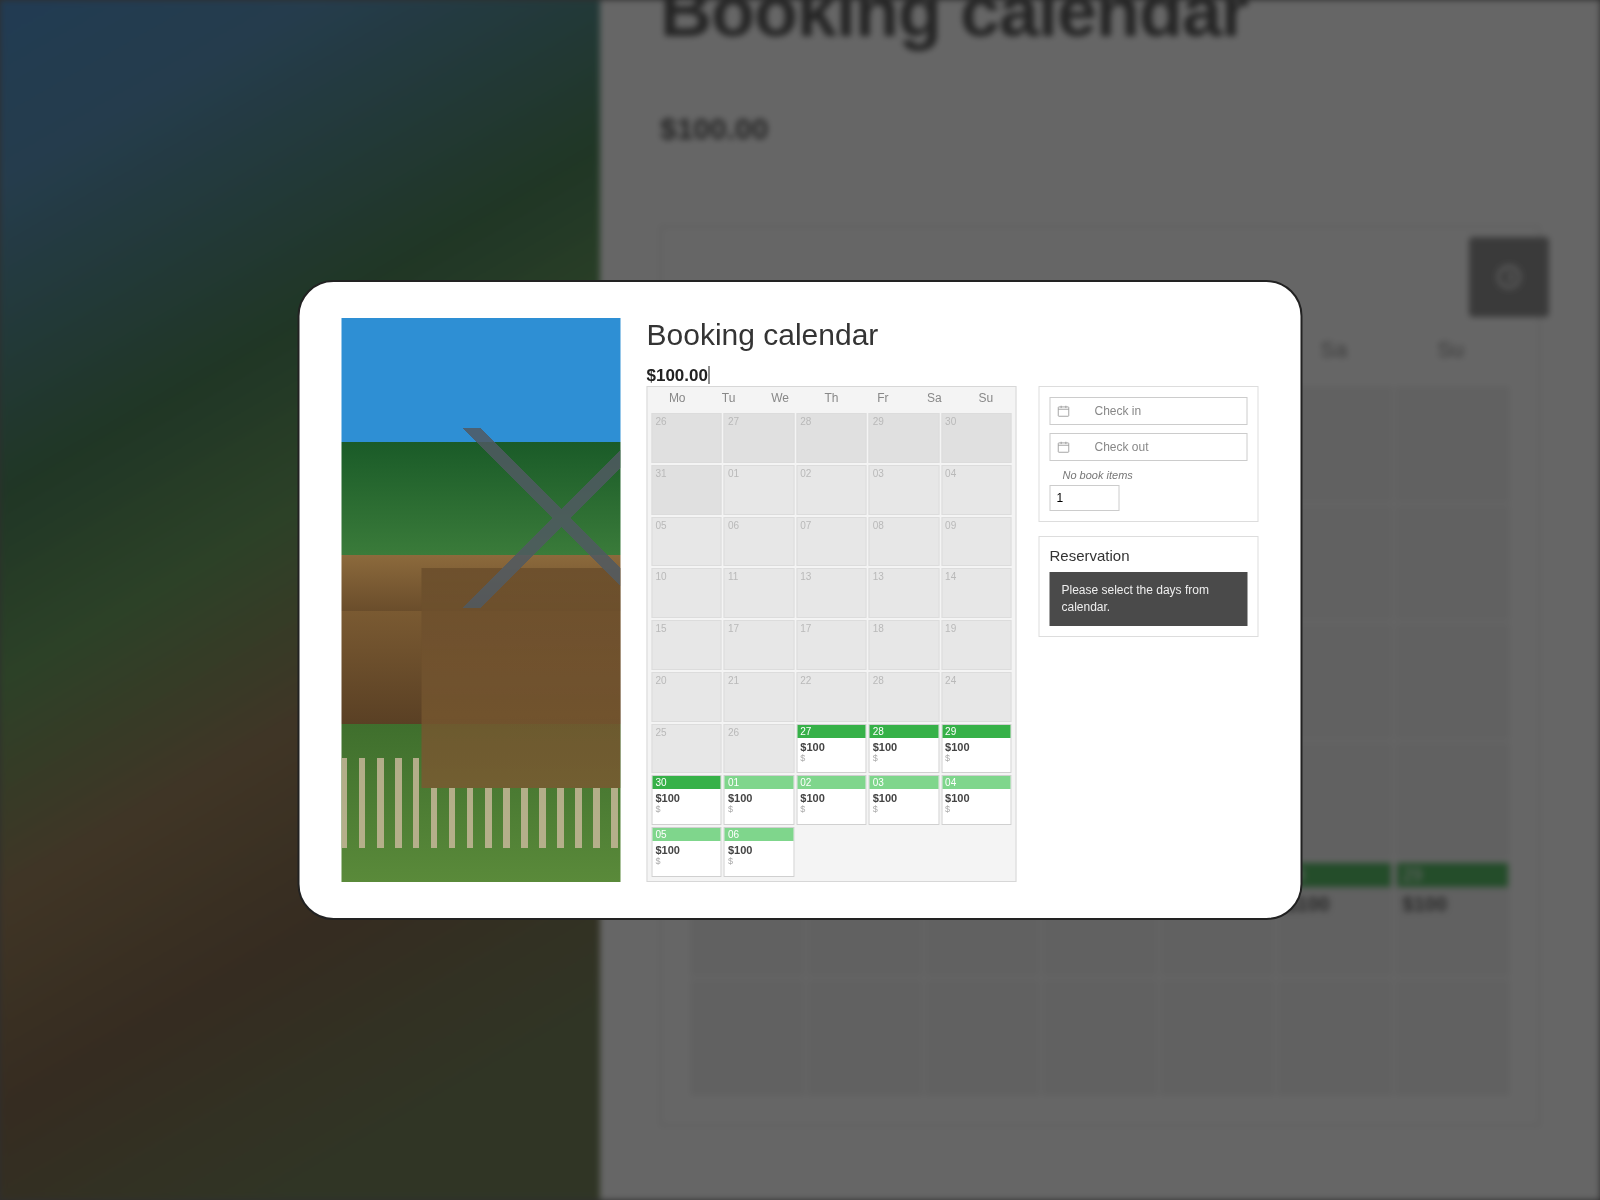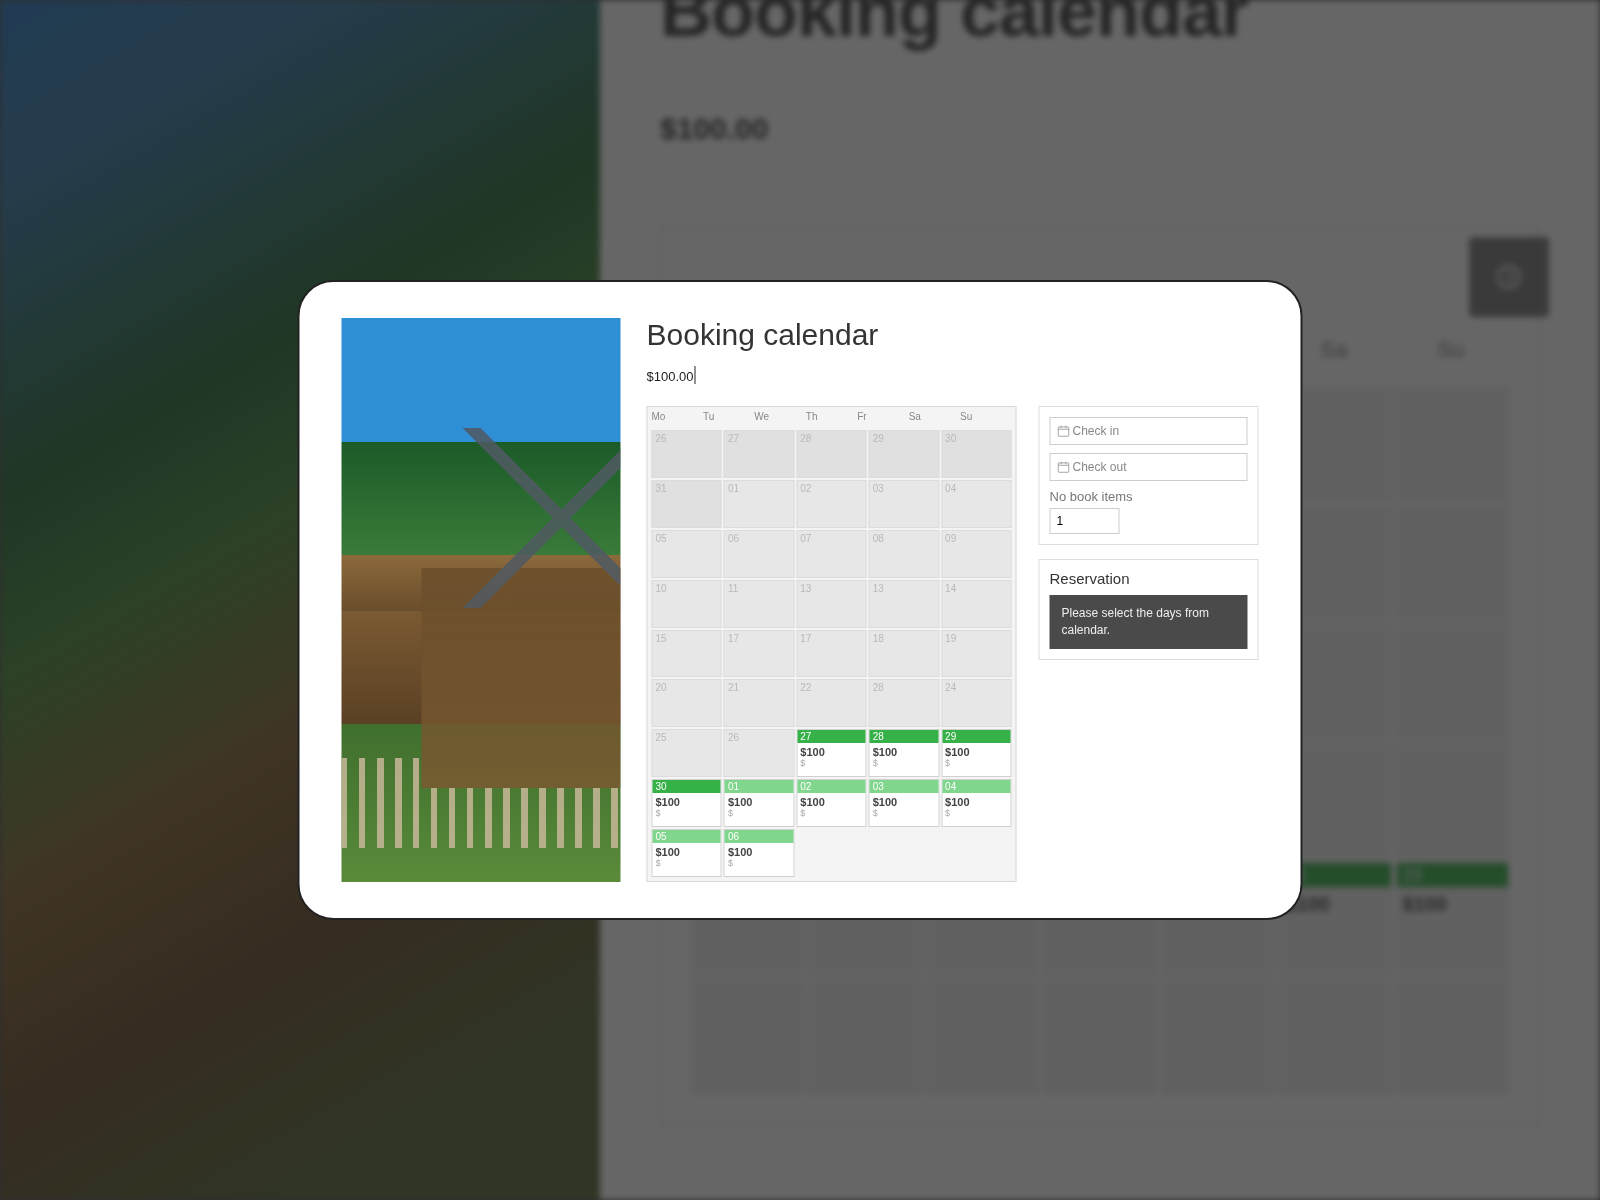--- a/index.html
+++ b/index.html
@@ -56,50 +56,50 @@
     
     radial-gradient(circle, #d9a85a 0 18px, transparent 19px) 220px 380px / 60px 60px no-repeat,
     
     repeating-linear-gradient(90deg, #c7b899 0 6px, transparent 6px 18px) 0 440px / 100% 90px no-repeat;
   mix-blend-mode: normal;
   opacity: 0.85;
 }
 
 .product-main { flex: 1; display: flex; flex-direction: column; }
 .product-title { font-size: 30px; color: #343434; font-weight: 400; margin-bottom: 14px; }
-.product-price { font-size: 13px; font-weight: 400; color: #222; margin-bottom: 22px; }
+.product-price { font-size: 17px; font-weight: 700; color: #222; }
 .product-price::after { content:""; display:inline-block; width:1px; height:18px; background:#222; vertical-align:-3px; margin-left:1px; }
 
 .booking-row { display: flex; gap: 22px; flex: 1; }
 
 
 .calendar { width: 370px; border: 1px solid #d7d7d7; background: #f4f4f4; display: flex; flex-direction: column; }
 .cal-header { height: 40px; display: flex; align-items: center; padding: 4px; gap: 6px; }
 .cal-nav { width: 30px; height: 30px; background: #bdbdbd; border-radius: 2px; display:flex; align-items:center; justify-content:center; cursor:pointer; }
 .cal-nav svg { width:16px; height:16px; stroke:#fff; fill:none; stroke-width:2;}
 .cal-title { flex:1; text-align:center; font-size:20px; color:#7d7d7d; font-weight:400; }
 .cal-weekdays { display:grid; grid-template-columns:repeat(7,1fr); padding:0 4px 4px; }
-.cal-weekdays span { font-size:10px; color:#888; padding:4px 0; }
+.cal-weekdays span { text-align:center; font-size:12px; color:#888; padding:4px 0; }
 .cal-grid { flex:1; display:grid; grid-template-columns:repeat(5,1fr); grid-auto-rows:1fr; gap:2px; padding:0 4px 4px; }
 .cal-cell { background:#e7e7e7; border:1px solid #dcdcdc; position:relative; font-size:10px; color:#999; }
 .cal-cell .day { position:absolute; left:3px; top:2px; font-size:10px; color:#b9b9b9; }
 .cal-cell.other { background:#e0e0e0; }
 .cal-cell.avail { background:#fff; border:1px solid #d0d0d0; }
 .cal-cell.avail .dayhead { background:#36b148; color:#fff; font-size:10px; padding:1px 3px; display:block; }
 .cal-cell.avail.light .dayhead { background:#7fd68c; }
 .cal-cell.avail .price { display:block; color:#444; font-weight:700; font-size:11px; padding:3px 3px 0; }
 .cal-cell.avail .sub { display:block; color:#aaa; font-size:9px; padding:0 3px; }
 
 
 .sidebar { width: 220px; display:flex; flex-direction:column; gap:14px; }
 .panel { border:1px solid #ddd; padding:10px; background:#fff; }
-.date-input { display:flex; align-items:center; gap:2px; border:1px solid #ccc; height:28px; padding:0 6px; margin-bottom:8px; background:#fff; }
+.date-input { display:flex; align-items:center; gap:24px; border:1px solid #ccc; height:28px; padding:0 6px; margin-bottom:8px; background:#fff; }
 .date-input svg { width:14px; height:14px; stroke:#999; fill:none; stroke-width:1.5; }
 .date-input span { font-size:12px; color:#888; }
-.items-label { font-size:13px; color:#777; margin-bottom:4px; display:block; }
+.items-label { font-size:11px; font-style:italic; color:#777; margin-bottom:4px; display:block;margin-left:13px; }
 .items-input { width:70px; height:26px; border:1px solid #ccc; padding:0 6px; font-size:12px; }
 .res-title { font-size:15px; color:#333; margin-bottom:8px; }
 .res-msg { background:#4a4a4a; color:#eee; font-size:12px; padding:10px 12px; line-height:1.4; }
 
 </style>
 </head>
 <body>
 
 <div class="bg-layer">
   <div class="bg-content">

